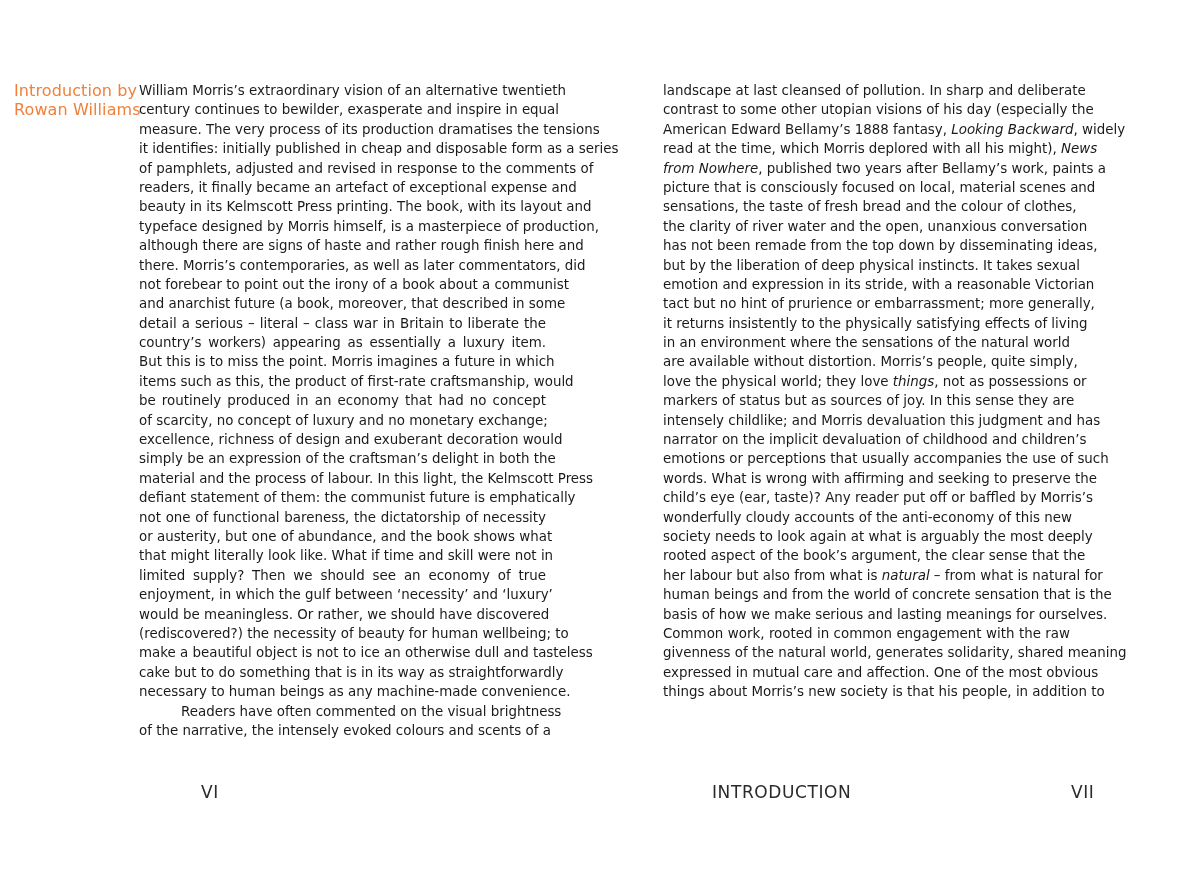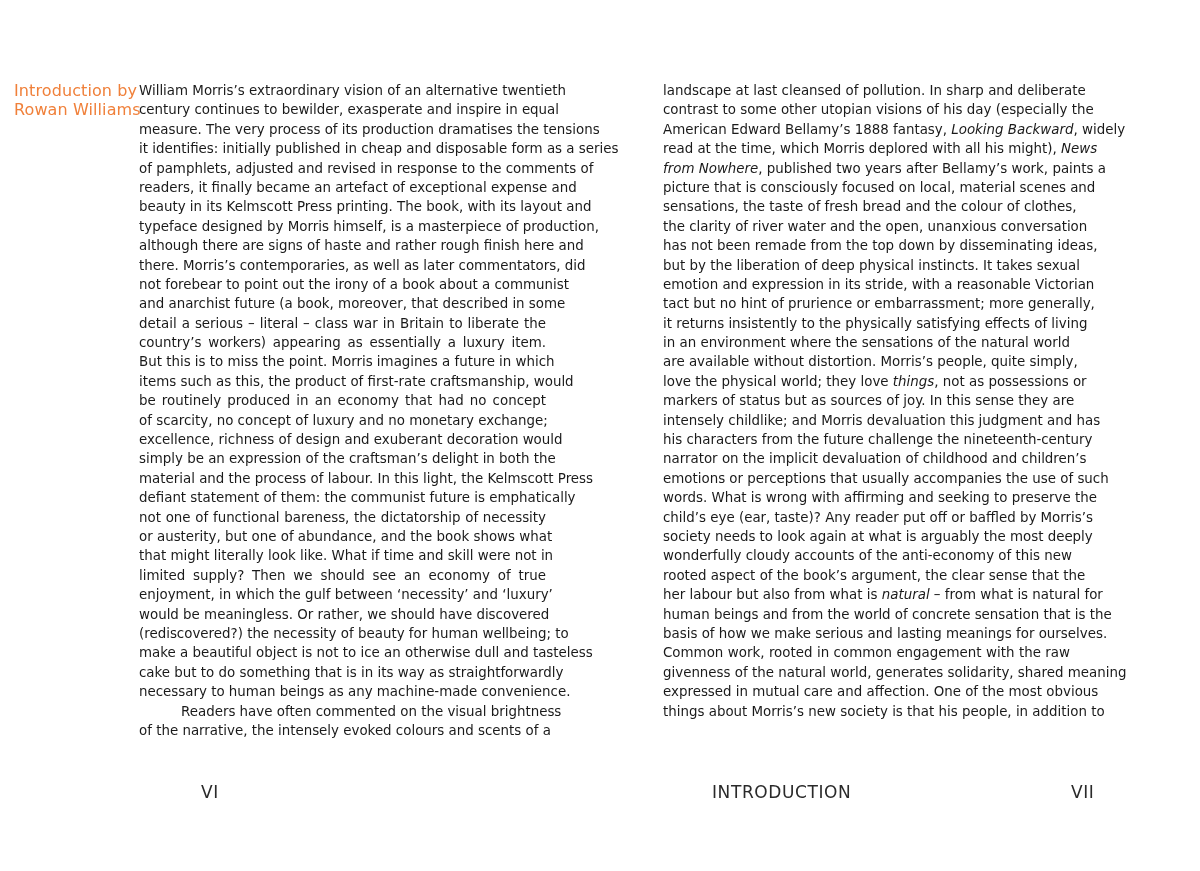--- a/index.html
+++ b/index.html
@@ -122,27 +122,26 @@
       <span class="line">has not been remade from the top down by disseminating ideas,</span>
       <span class="line">but by the liberation of deep physical instincts. It takes sexual</span>
       <span class="line">emotion and expression in its stride, with a reasonable Victorian</span>
       <span class="line">tact but no hint of prurience or embarrassment; more generally,</span>
       <span class="line">it returns insistently to the physically satisfying effects of living</span>
       <span class="line">in an environment where the sensations of the natural world</span>
       <span class="line">are available without distortion. Morris’s people, quite simply,</span>
       <span class="line"><span>love the physical world; they love </span><i>things</i><span>, not as possessions or</span></span>
       <span class="line">markers of status but as sources of joy. In this sense they are</span>
       <span class="line">intensely childlike; and Morris devaluation this judgment and has</span>
-      <span class="line">his characters from the future challenge the nineteenth-century</span>
       <span class="line">narrator on the implicit devaluation of childhood and children’s</span>
       <span class="line">emotions or perceptions that usually accompanies the use of such</span>
       <span class="line">words. What is wrong with affirming and seeking to preserve the</span>
       <span class="line">child’s eye (ear, taste)? Any reader put off or baffled by Morris’s</span>
+      <span class="line">wonderfully cloudy accounts of the anti-economy of this new</span>
       <span class="line">society needs to look again at what is arguably the most deeply</span>
-      <span class="line">wonderfully cloudy accounts of the anti-economy of this new</span>
       <span class="line">rooted aspect of the book’s argument, the clear sense that the</span>
       <span class="line"><span>her labour but also from what is </span><i>natural</i><span> – from what is natural for</span></span>
       <span class="line">human beings and from the world of concrete sensation that is the</span>
       <span class="line">basis of how we make serious and lasting meanings for ourselves.</span>
       <span class="line">Common work, rooted in common engagement with the raw</span>
       <span class="line">givenness of the natural world, generates solidarity, shared meaning</span>
       <span class="line">expressed in mutual care and affection. One of the most obvious</span>
       <span class="line">things about Morris’s new society is that his people, in addition to</span>
     </div>
 

